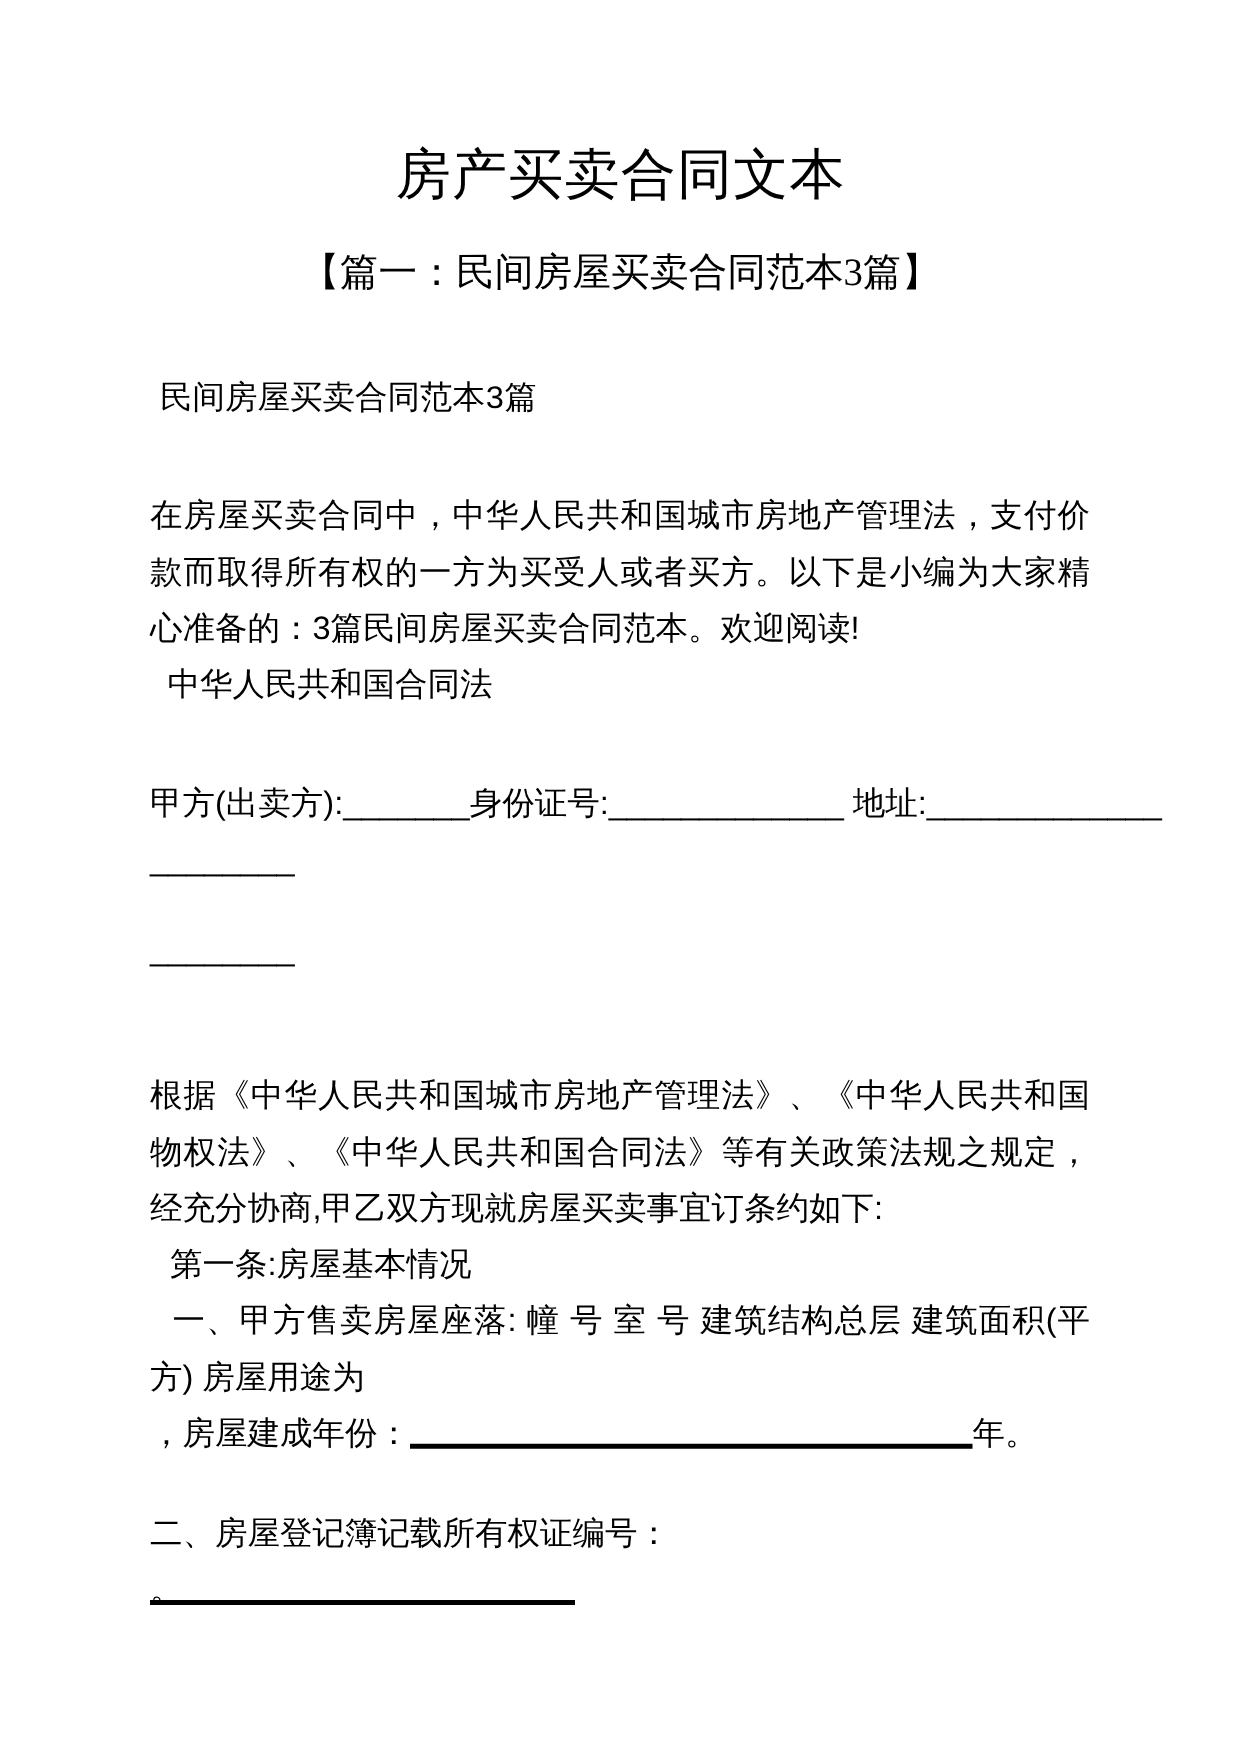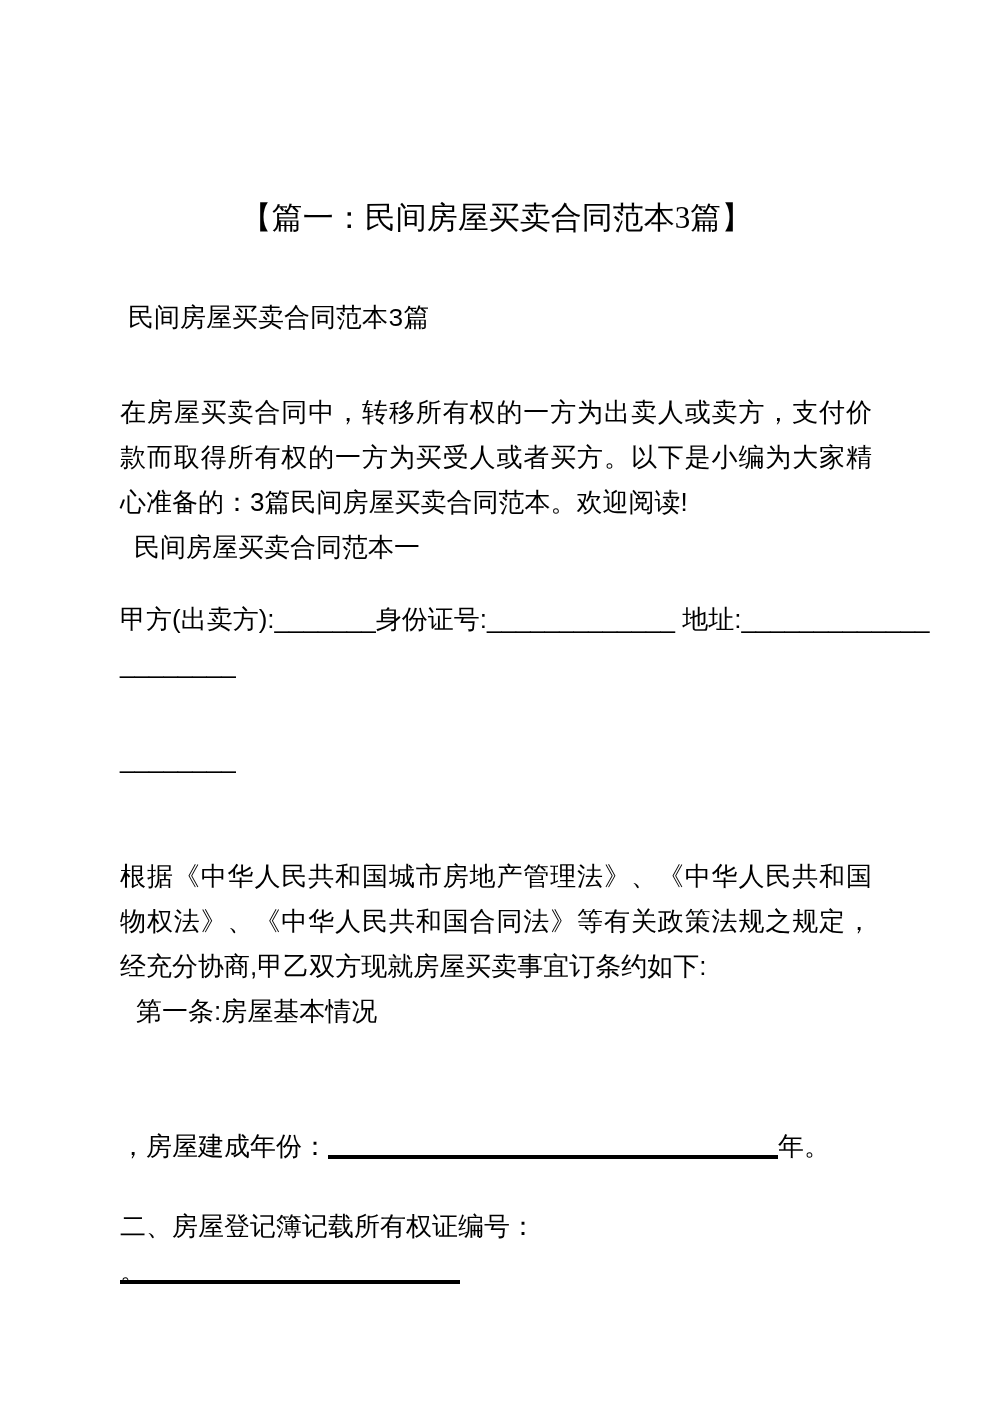--- a/index.html
+++ b/index.html
@@ -41,21 +41,21 @@
     line-height: 56px;
     font-weight: 400;
   }
   .heading-indent-sm { padding-left: 8px; font-family: Liberation Mono, monospace; }
   .heading-indent-md { padding-left: 14px; }
   .justified { text-align: justify; }
   .nowrap { white-space: nowrap; }
   .pos-list-heading   { top: 297px; }
   .pos-intro          { top: 390px; }
   .pos-sample-heading { top: 525px; }
-  .pos-party-a        { top: 597px; }
+  .pos-party-a        { top: 620px; }
   .pos-party-b        { top: 737px; }
   .pos-legal          { top: 854px; }
   .pos-article-head   { top: 989px; padding-left: 16px; }
   .pos-clause-one     { top: 1034px; text-indent: 18px; }
   .pos-build-year     { top: 1124px; }
   .pos-clause-two     { top: 1204px; }
   .pos-period         { top: 1249px; }
   .fill-line {
     display: inline-block;
     border-bottom: 4px solid #000000;
@@ -63,42 +63,44 @@
     vertical-align: -4px;
   }
   .fill-line-year  { width: 450px; }
   .fill-line-regno { width: 340px; }
 </style>
 </head>
 <body>
 
 <div class="page">
 
+  <div class="block doc-title">房产买卖合同文本</div>
 
   <div class="block doc-subtitle">【篇一：民间房屋买卖合同范本3篇】</div>
 
   <div class="block pos-list-heading heading-indent-sm">民间房屋买卖合同范本3篇</div>
 
-  <div class="block pos-intro justified">在房屋买卖合同中，转移所有权的一方为出卖人或卖方，支付价款而取得所有权的一方为买受人或者买方。以下是小编为大家精心准备的：3篇民间房屋买卖合同范本。欢迎阅读!</div>
+  <div class="block pos-intro justified">在房屋买卖合同中，中华人民共和国城市房地产管理法，支付价款而取得所有权的一方为买受人或者买方。以下是小编为大家精心准备的：3篇民间房屋买卖合同范本。欢迎阅读!</div>
 
-  <div class="block pos-sample-heading heading-indent-md">民间房屋买卖合同范本一</div>
+  <div class="block pos-sample-heading heading-indent-md">中华人民共和国合同法</div>
 
   <div class="block pos-party-a">
     <div class="nowrap">甲方(出卖方):_______身份证号:_____________ 地址:_____________</div>
     <div>________</div>
   </div>
 
   <div class="block pos-party-b">
     <div>________</div>
   </div>
 
   <div class="block pos-article-head">第一条:房屋基本情况</div>
 
   <div class="block pos-legal justified">根据《中华人民共和国城市房地产管理法》、《中华人民共和国物权法》、《中华人民共和国合同法》等有关政策法规之规定，经充分协商,甲乙双方现就房屋买卖事宜订条约如下:</div>
 
+  <div class="block pos-clause-one justified">一、甲方售卖房屋座落: 幢 号 室 号 建筑结构总层 建筑面积(平方) 房屋用途为</div>
 
   <div class="block pos-clause-two">
     <span>二、房屋登记簿记载所有权证编号：</span><span class="fill-line fill-line-regno"></span>
   </div>
 
   <div class="block pos-build-year">
     <span>，房屋建成年份：</span><span class="fill-line fill-line-year"></span><span>年。</span>
   </div>
 
   <div class="block pos-period">。</div>

